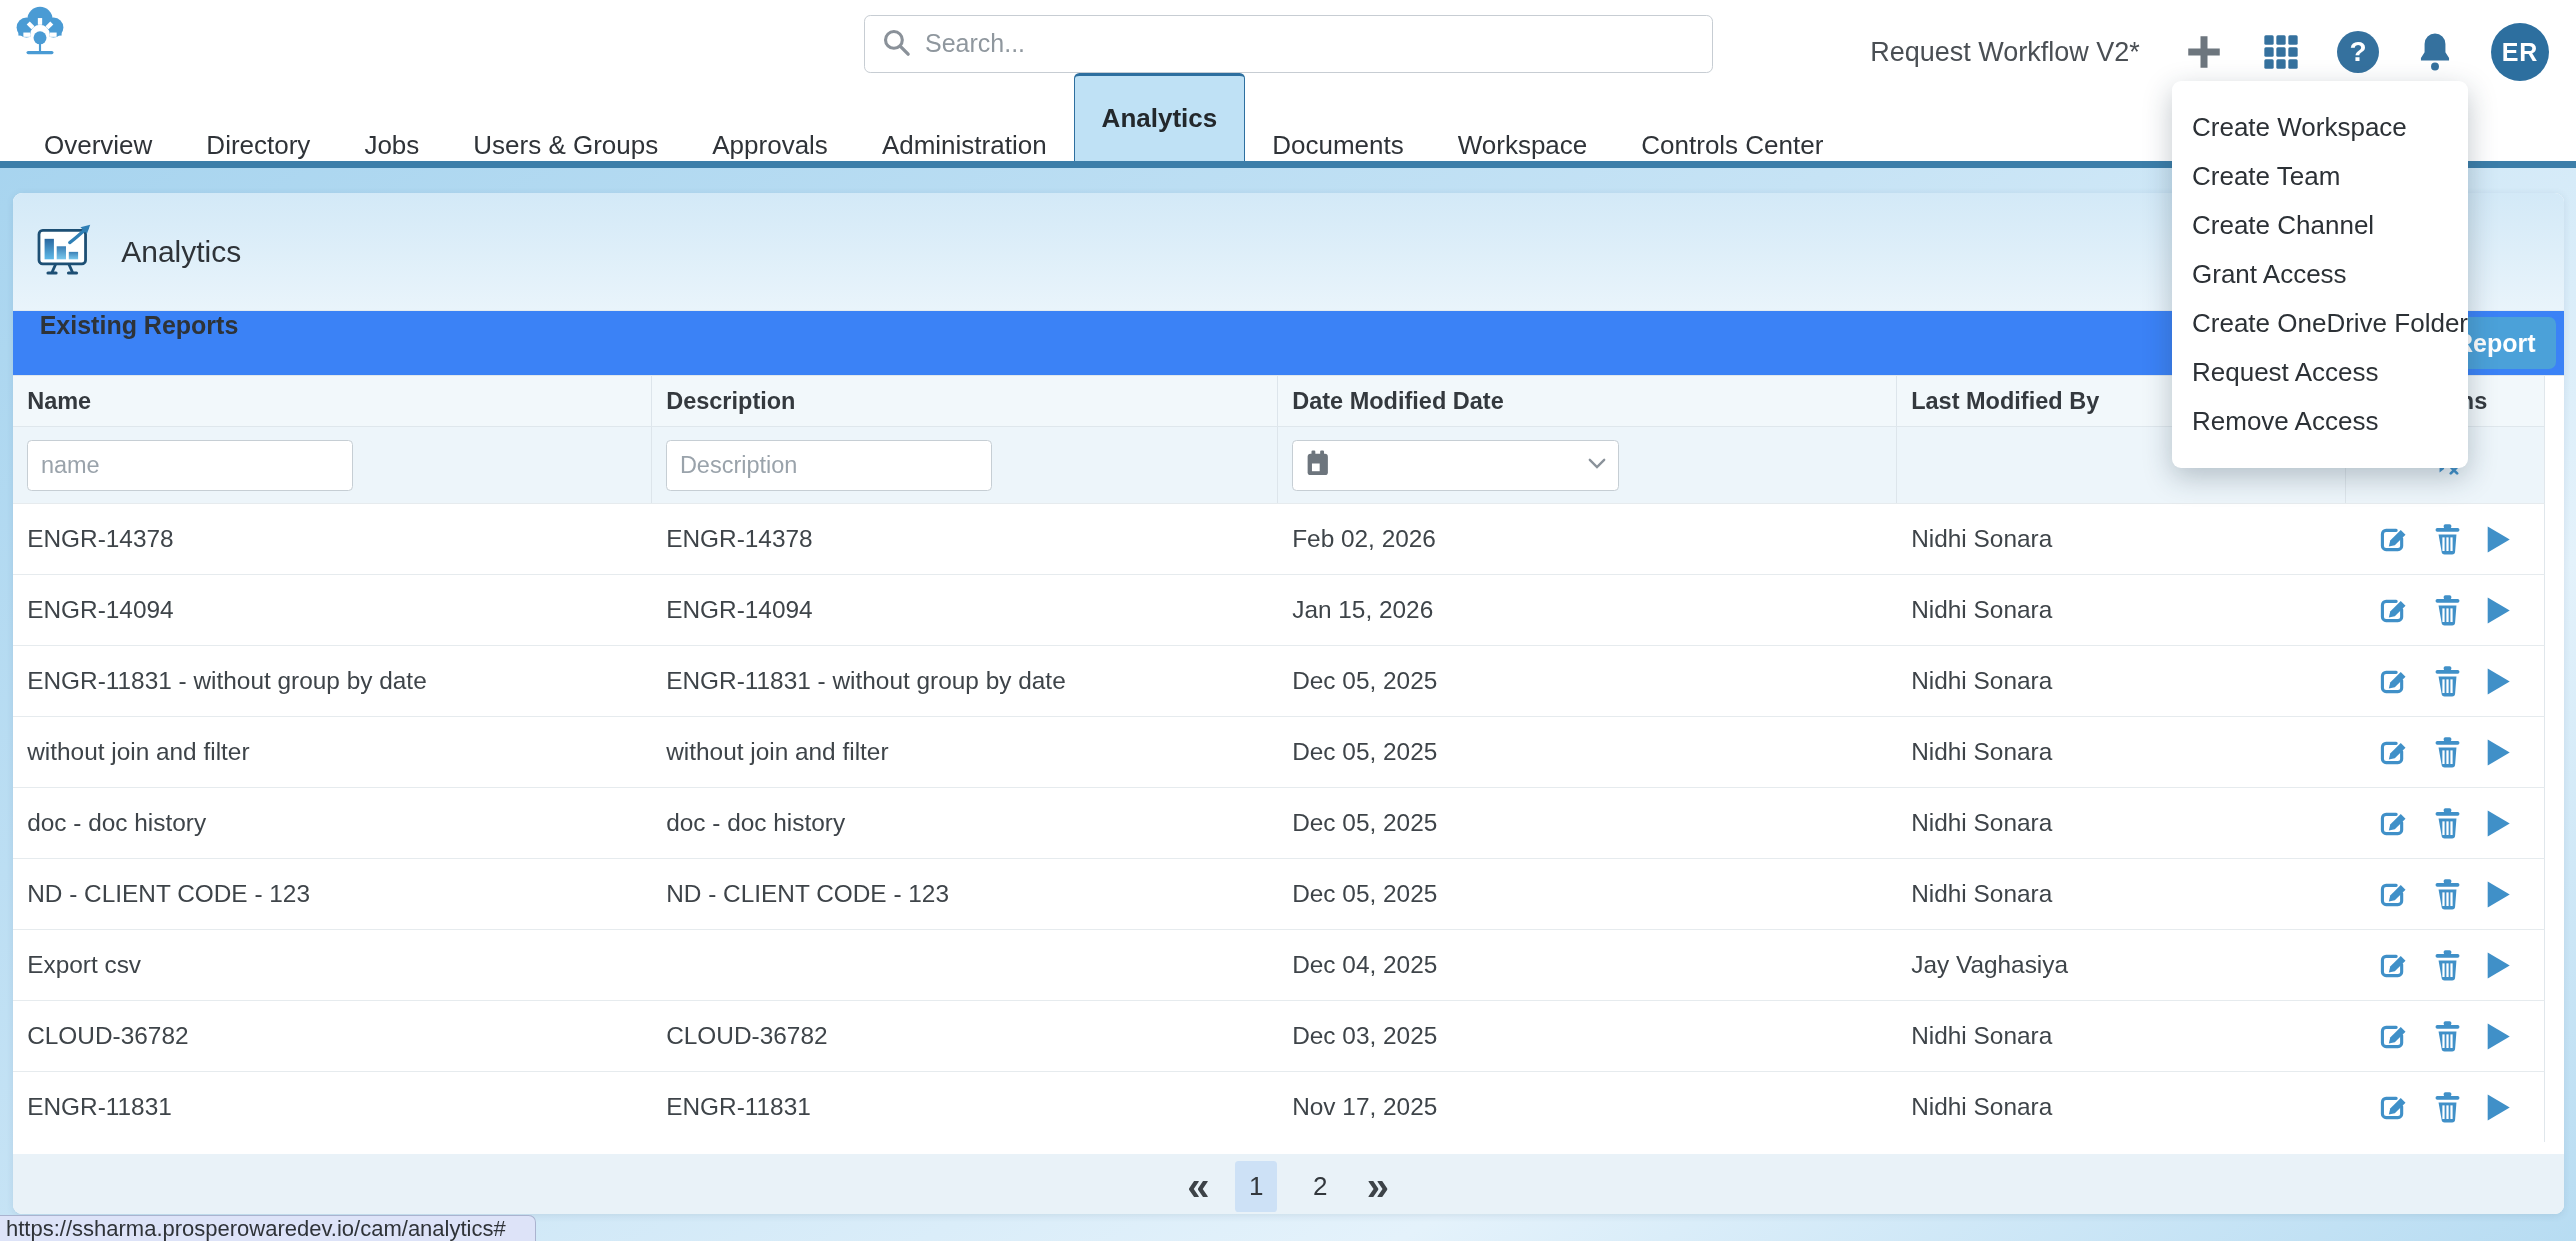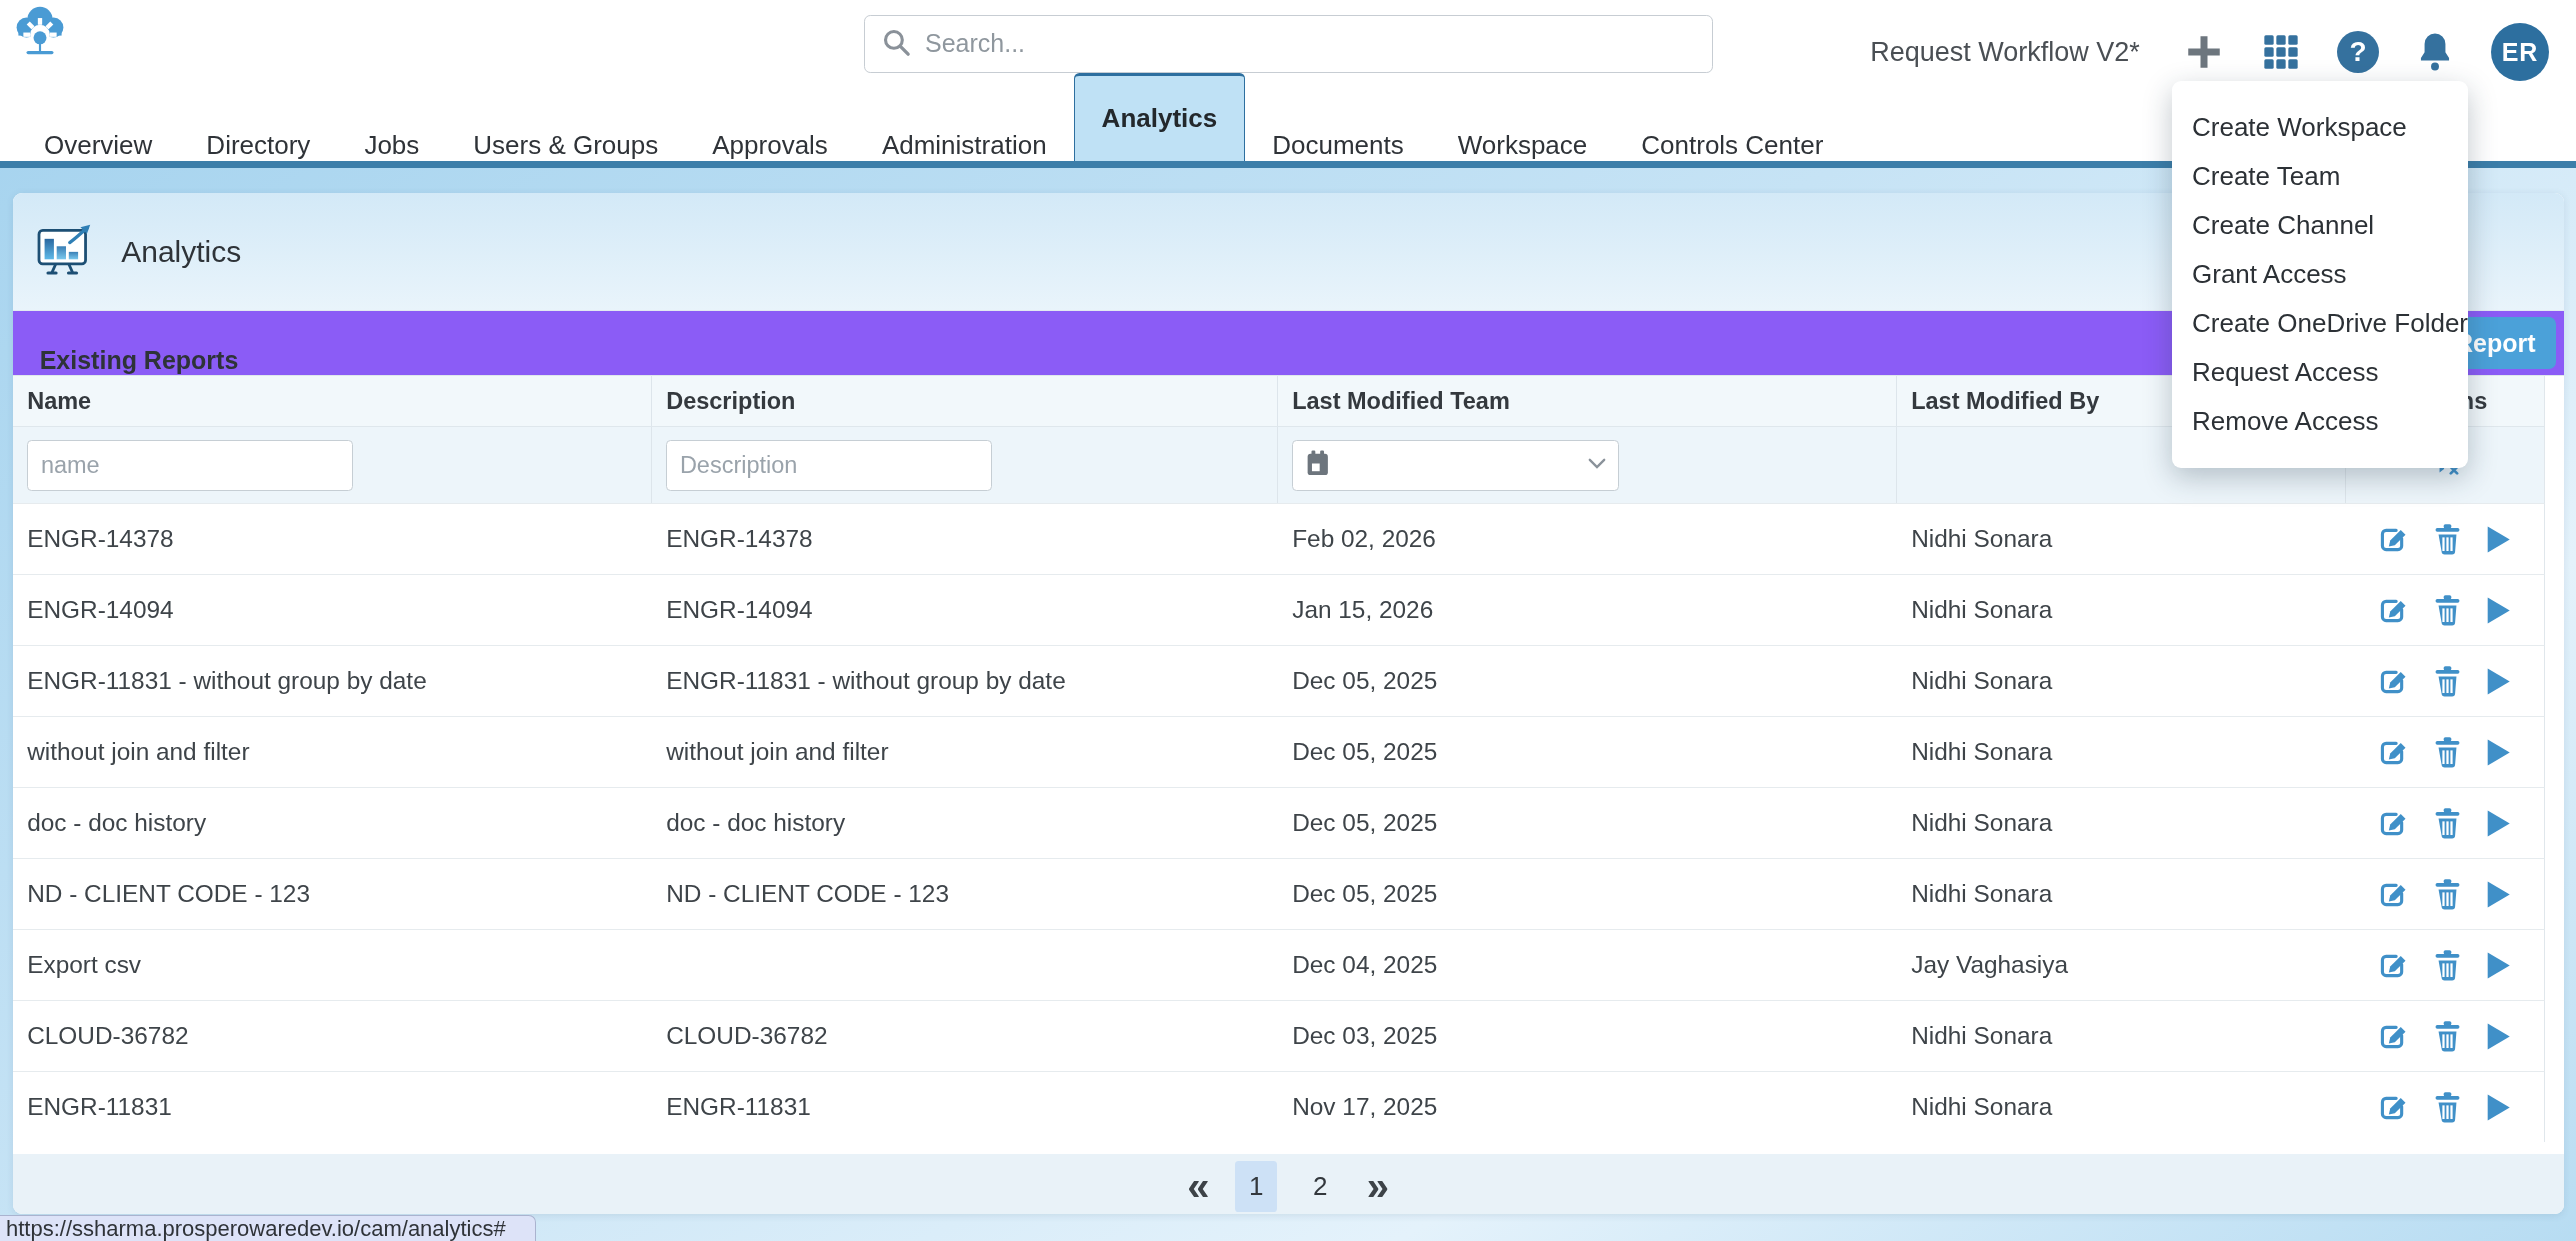--- a/index.html
+++ b/index.html
@@ -23,21 +23,21 @@
   .avatar{width:58px;height:58px;border-radius:50%;background:#2d6f9f;color:#fff;font-size:25px;font-weight:bold;display:flex;align-items:center;justify-content:center;letter-spacing:0.9px;}
   
   .tabs{position:absolute;top:104px;left:0;width:2576px;height:57px;background:#fff;display:flex;align-items:flex-end;padding-left:17px;z-index:4;}
   .underbar{position:absolute;top:161px;left:0;width:2576px;height:7.2px;background:#3c7ea9;z-index:4;}
   .tab{padding:0 27px;display:flex;align-items:center;font-size:26px;color:#2f3338;white-space:nowrap;cursor:pointer;}
   .tab.active{position:relative;z-index:6;background:#bfe1f5;border:1.8px solid #2d6f9f;border-top-width:3.6px;border-bottom:none;border-radius:5.4px 5.4px 0 0;height:88px;margin-top:0.9px;font-weight:bold;color:#23282c;}
   
   .panel{position:absolute;left:12.7px;top:193px;width:2551px;height:1021px;background:#fff;border-radius:9px;overflow:hidden;z-index:2;box-shadow:0 1.8px 7.2px rgba(60,90,120,.12);}
   .pheader{height:118px;background:linear-gradient(180deg,#d3e9f7,#e9f4fb);display:flex;align-items:center;padding-left:23.5px;border-bottom:0.9px solid #e2ebf1;}
   .ptitle{font-size:30px;color:#2e3338;margin-left:25px;}
-  .section{height:65px;background:#8b5cf6;border-bottom:0.9px solid #dfe7ec;position:relative;display:flex;align-items:flex-end;padding-left:27px;}
+  .section{height:65px;background:#3b82f6;border-bottom:0.9px solid #dfe7ec;position:relative;display:flex;align-items:flex-start;padding-left:27px;}
   .sec-title{font-size:25px;font-weight:bold;color:#2e3338;}
   .report-btn{position:absolute;right:8.1px;top:6.3px;height:52px;width:166px;background:#4ba1d9;border-radius:7.2px;color:#fff;font-size:25px;font-weight:bold;display:flex;align-items:center;justify-content:flex-end;padding-right:20px;cursor:pointer;}
   
   .thead,.tfilter,.trow{display:grid;grid-template-columns:639px 626px 619px 449px 197px;width:2532px;border-right:0.9px solid #e0e7ec;}
   .thead{height:50px;background:#f2f8fb;}
   .thead .c{display:flex;align-items:center;padding-left:14.5px;font-weight:bold;font-size:23.5px;color:#34393e;border-right:0.9px solid #dde5eb;}
   .thead .c.last,.tfilter .c.last{border-right:none;justify-content:center;padding-left:0;}
   .tfilter{height:77px;background:#edf5fa;border-top:0.9px solid #dfe7ec;}
   .tfilter .c{display:flex;align-items:center;padding-left:14.5px;border-right:0.9px solid #dde5eb;}
   .f-input{width:326px;height:51px;border:0.9px solid #c6ced4;border-radius:4.5px;font-size:23.5px;font-family:inherit;padding-left:12.7px;color:#333;background:#fff;outline:none;}
@@ -175,21 +175,21 @@
   </div>
 
   <div class="section">
     <span class="sec-title">Existing Reports</span>
     <div class="report-btn">Report</div>
   </div>
 
   <div class="thead">
     <div class="c">Name</div>
     <div class="c">Description</div>
-    <div class="c">Last Modified Team</div>
+    <div class="c">Date Modified Date</div>
     <div class="c">Last Modified By</div>
     <div class="c last">Actions</div>
   </div>
 
   <div class="tfilter">
     <div class="c">
       <input class="f-input" placeholder="name" style="">
     </div>
     <div class="c">
       <input class="f-input" placeholder="Description" style="">

